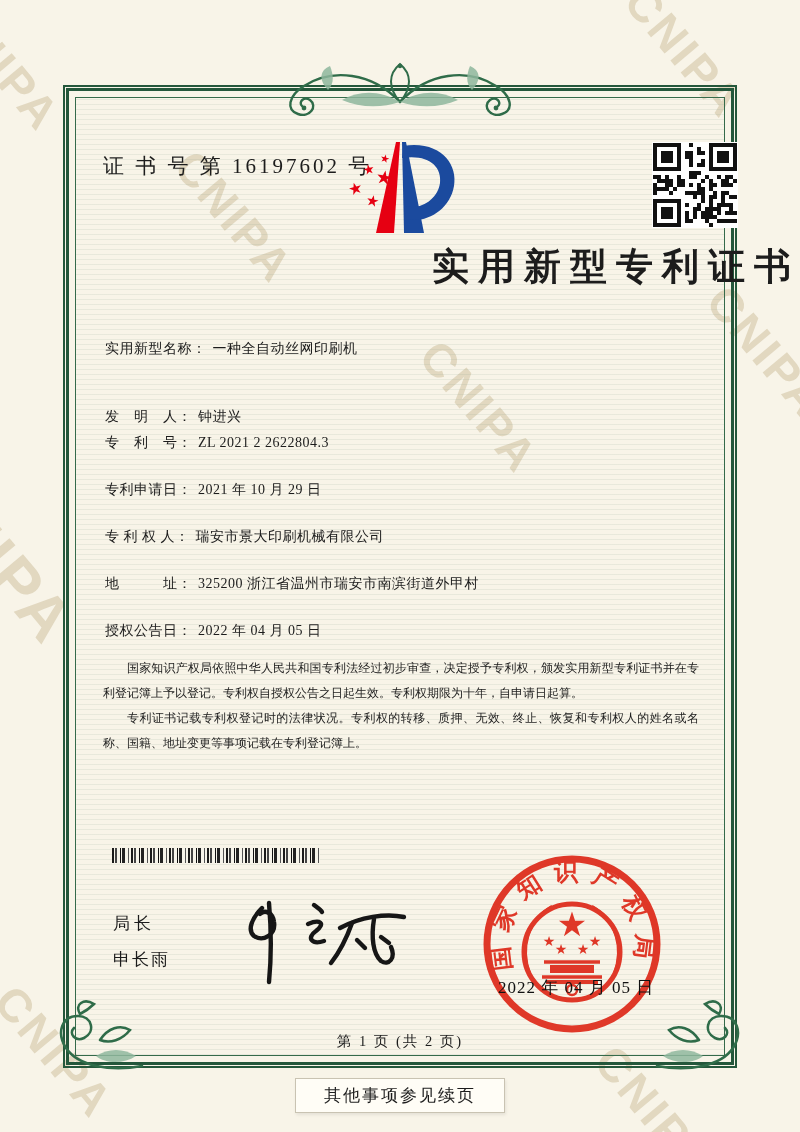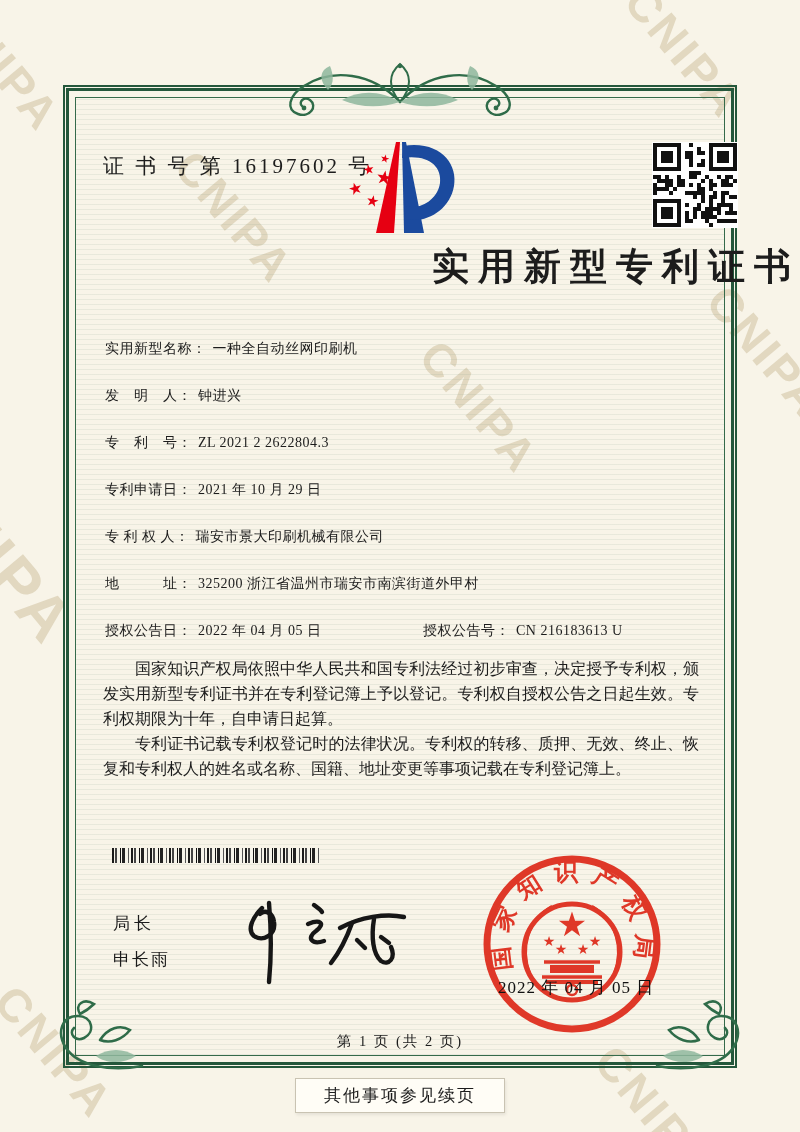--- a/index.html
+++ b/index.html
@@ -14,21 +14,21 @@
   .f1{position:absolute;left:63px;top:85px;width:674px;height:983px;border:2px solid #24573b;box-sizing:border-box;z-index:2;}
   .f2{position:absolute;left:66px;top:88px;width:668px;height:977px;border:3px solid #24573b;box-sizing:border-box;z-index:2;}
   .f3{position:absolute;left:75px;top:97px;width:650px;height:959px;border:1px solid #356a4a;box-sizing:border-box;z-index:2;
       background:repeating-linear-gradient(0deg,rgba(125,155,135,.13) 0 1px,rgba(255,255,255,0) 1px 5px);}
   .content{position:absolute;inset:0;z-index:3;}
   .certno{position:absolute;left:103px;top:152px;font-size:21px;letter-spacing:3px;}
   .title{position:absolute;left:0;top:242px;width:100%;text-align:right;font-size:37px;font-weight:bold;letter-spacing:9px;}
   .row{position:absolute;left:105px;width:600px;font-size:14px;letter-spacing:0.5px;}
   .row .lab{margin-right:6px;}
   .pair2{position:absolute;left:318px;top:0;}
-  .paras{position:absolute;left:103px;top:656px;width:596px;font-size:16px;line-height:25px;text-align:justify;}
+  .paras{position:absolute;left:103px;top:656px;width:596px;font-size:12px;line-height:25px;text-align:justify;}
   .paras p{margin:0;text-indent:2em;}
   .barcode{position:absolute;left:112px;top:848px;width:208px;height:15px;
      background:repeating-linear-gradient(90deg,#1a1a1a 0 2px,#f6f4ea 2px 3px,#444 3px 5px,#f6f4ea 5px 8px,#111 8px 9px,#f6f4ea 9px 10px,#222 10px 13px,#f6f4ea 13px 16px,#555 16px 17px,#f6f4ea 17px 19px);}
   .signer-title{position:absolute;left:113px;top:912px;font-size:17px;letter-spacing:4px;font-family:"Liberation Sans","DejaVu Sans",sans-serif;}
   .signer-name{position:absolute;left:113px;top:948px;font-size:17px;letter-spacing:2px;font-family:"Liberation Sans","DejaVu Sans",sans-serif;}
   .sig{position:absolute;left:238px;top:896px;z-index:4;}
   .seal{position:absolute;left:480px;top:852px;z-index:4;}
   .seal-date{position:absolute;left:498px;top:976px;width:160px;font-size:17px;color:#111;letter-spacing:1px;z-index:5;}
   .pageinfo{position:absolute;left:0;top:1032px;width:100%;text-align:center;font-size:14.5px;letter-spacing:2px;font-family:Liberation Serif, serif;}
   .notebox{position:absolute;left:50%;transform:translateX(-50%);top:1078px;background:#fffdf6;
@@ -245,40 +245,37 @@
           <rect x="5" y="61" width="20" height="20" fill="#fff"></rect>
           <rect x="9" y="65" width="12" height="12"></rect>
         </g>
     </svg>
 
     <div class="title">实用新型专利证书</div>
 
     <div class="row" style="top:340px;">
       <span class="lab">实用新型名称：</span><span>一种全自动丝网印刷机</span>
     </div>
-    <div class="row" style="top:387px;">
+    <div class="row" style="top:408px;">
       <span class="lab">发　明　人：</span><span>钟进兴</span>
     </div>
     <div class="row" style="top:434px;">
       <span class="lab">专　利　号：</span><span>ZL 2021 2 2622804.3</span>
     </div>
     <div class="row" style="top:481px;">
       <span class="lab">专利申请日：</span><span>2021 年 10 月 29 日</span>
     </div>
     <div class="row" style="top:528px;">
       <span class="lab">专 利 权 人：</span><span>瑞安市景大印刷机械有限公司</span>
     </div>
     <div class="row" style="top:575px;">
       <span class="lab">地　　　址：</span><span>325200 浙江省温州市瑞安市南滨街道外甲村</span>
     </div>
     <div class="row" style="top:622px;">
       <span class="lab">授权公告日：</span><span>2022 年 04 月 05 日</span>
-      <span class="pair2">
-        <span class="lab">授权公告号：</span><span>CN 216183613 U</span>
-      </span>
     </div>
 
     <div class="paras">
       <p>国家知识产权局依照中华人民共和国专利法经过初步审查，决定授予专利权，颁发实用新型专利证书并在专利登记簿上予以登记。专利权自授权公告之日起生效。专利权期限为十年，自申请日起算。</p>
       <p>专利证书记载专利权登记时的法律状况。专利权的转移、质押、无效、终止、恢复和专利权人的姓名或名称、国籍、地址变更等事项记载在专利登记簿上。</p>
     </div>
 
     <div class="barcode"></div>
 
     <div class="signer-title">局长</div>

